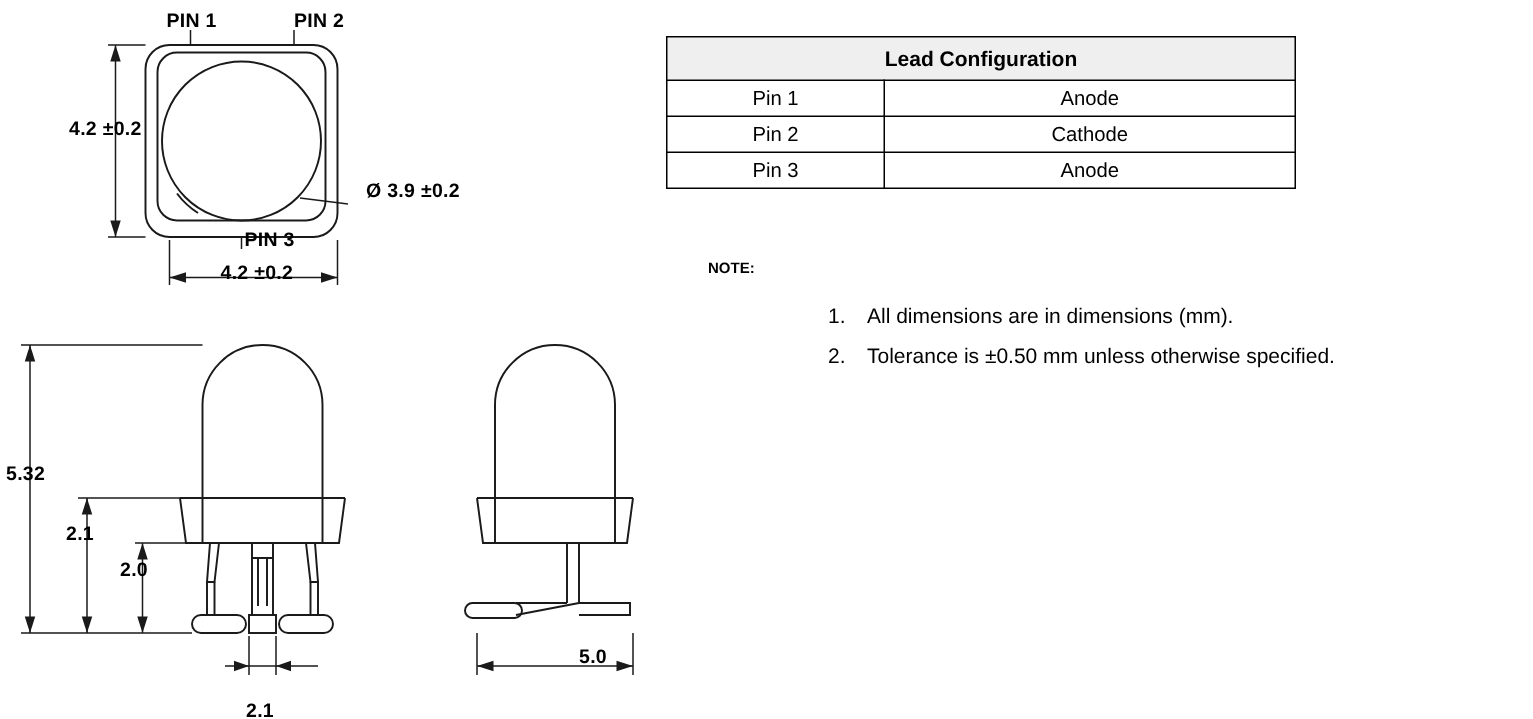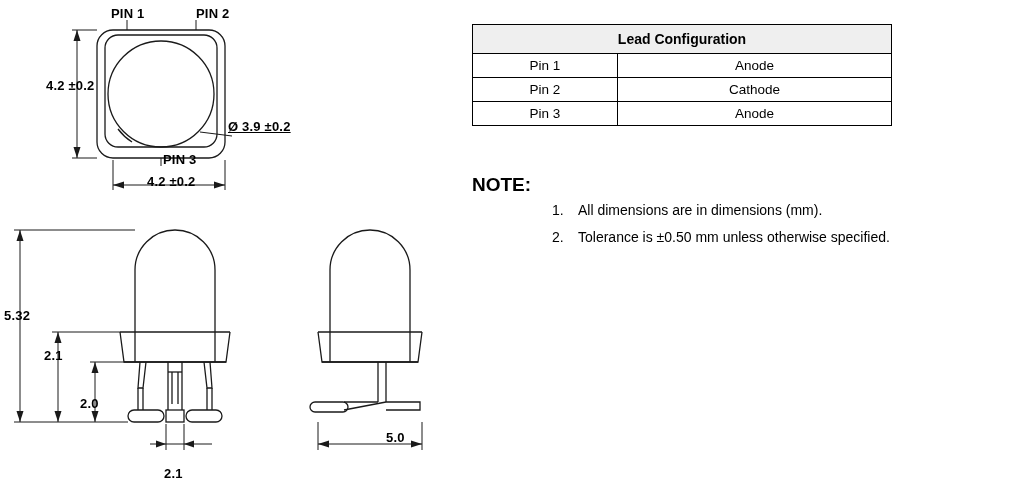--- a/index.html
+++ b/index.html
@@ -27,21 +27,21 @@
     position: absolute;
     font-size: 13px;
     font-weight: bold;
     white-space: nowrap;
     letter-spacing: 0.2px;
   }
 
   
   .table-wrap {
     position: absolute;
-    left: 472px;
+    left: 444px;
     top: 24px;
     width: 448px;
   }
   table.lead {
     border-collapse: collapse;
     width: 420px;
     font-size: 13.5px;
   }
   table.lead th, table.lead td {
     border: 1px solid #000000;
@@ -56,21 +56,21 @@
   }
   table.lead td.pin {
     width: 140px;
   }
 
   
   .note-title {
     position: absolute;
     left: 472px;
     top: 174px;
-    font-size: 19px;
+    font-size: 10px;
     font-weight: bold;
   }
   .note-list {
     position: absolute;
     left: 552px;
     top: 202px;
     width: 470px;
     font-size: 14px;
   }
   .note-item {
@@ -128,21 +128,21 @@
       <polygon points="113,185 124,181.5 124,188.5"></polygon>
       <polygon points="225,185 214,181.5 214,188.5"></polygon>
     </g>
   </svg>
 
   <div class="lbl" style="left:111px; top:6px;">PIN 1</div>
   <div class="lbl" style="left:196px; top:6px;">PIN 2</div>
   <div class="lbl" style="left:163px; top:152px;">PIN 3</div>
   <div class="lbl" style="left:46px; top:78px;">4.2 ±0.2</div>
   <div class="lbl" style="left:147px; top:174px;">4.2 ±0.2</div>
-  <div class="lbl" style="left:228px; top:119px;text-decoration:underline;">Ø 3.9 ±0.2</div>
+  <div class="lbl" style="left:244px; top:119px;">Ø 3.9 ±0.2</div>
 
   <svg class="abs" style="left:0px; top:212px;" width="300" height="260">
     <g fill="none" stroke="#1a1a1a" stroke-width="1.3">
 
       <path d="M135,120 L135,58 a40,40 0 0 1 80,0 L215,120"></path>
 
       <path d="M120,120 L230,120"></path>
 
       <path d="M120,120 L124,150 L226,150 L230,120"></path>
 
@@ -194,21 +194,21 @@
       <polygon points="58,210 54.5,199 61.5,199"></polygon>
       <polygon points="95,150 91.5,161 98.5,161"></polygon>
       <polygon points="95,210 91.5,199 98.5,199"></polygon>
       <polygon points="166,232 156,228.5 156,235.5"></polygon>
       <polygon points="184,232 194,228.5 194,235.5"></polygon>
     </g>
   </svg>
 
   <div class="lbl" style="left:4px; top:308px;">5.32</div>
   <div class="lbl" style="left:44px; top:348px;">2.1</div>
-  <div class="lbl" style="left:80px; top:396px;">2.0</div>
+  <div class="lbl" style="left:80px; top:372px;">2.0</div>
   <div class="lbl" style="left:164px; top:430px;margin-top:36px;">2.1</div>
 
   <svg class="abs" style="left:300px; top:212px;" width="260" height="260">
     <g fill="none" stroke="#1a1a1a" stroke-width="1.3">
 
       <path d="M30,120 L30,58 a40,40 0 0 1 80,0 L110,120"></path>
       <path d="M18,120 L122,120"></path>
       <path d="M18,120 L22,150 L118,150 L122,120"></path>
       <path d="M22,150 L118,150"></path>
       <path d="M30,120 L30,150"></path>

